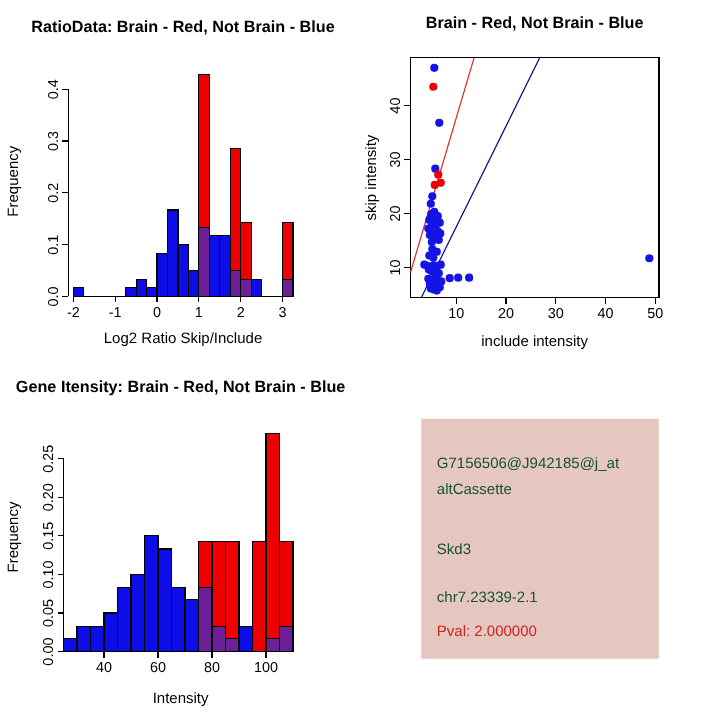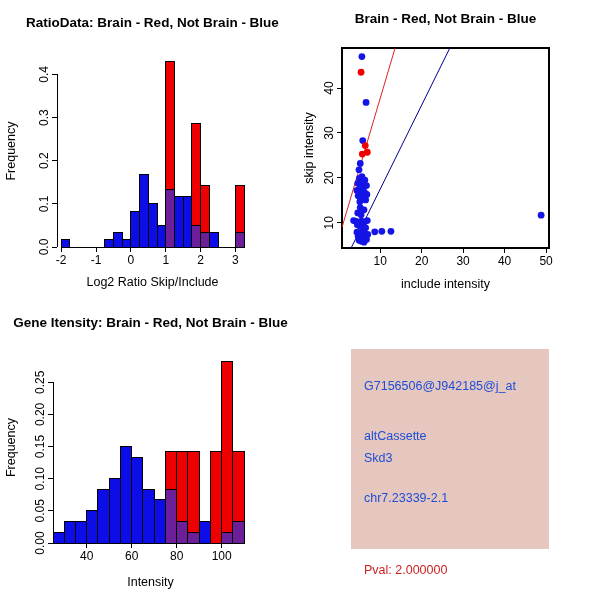--- a/index.html
+++ b/index.html
@@ -5,21 +5,21 @@
   html,body{margin:0;padding:0;background:#fff;}
   #canvas{position:relative;width:600px;height:600px;background:#ffffff;overflow:hidden;
           font-family:"Liberation Sans",sans-serif;}
   .panel{position:absolute;width:300px;height:300px;}
   #panel-tl{left:0;top:0;}
   #panel-tr{left:300px;top:0;}
   #panel-bl{left:0;top:300px;}
   #panel-br{left:300px;top:300px;}
   svg{display:block;}
   .infobox{position:absolute;left:51px;top:49px;width:198px;height:200px;}
-  .iline{position:absolute;left:13px;font-size:12.5px;color:#1d4ed8;white-space:nowrap;}
+  .iline{position:absolute;left:13px;font-size:12.5px;color:#14532d;white-space:nowrap;}
   .iline.pval{}
 </style>
 </head>
 <body>
 
 <div id="canvas">
 
   <div class="panel" id="panel-tl">
     <svg id="chart0" width="300" height="300" viewBox="0 0 300 300">
         <g stroke="#000" stroke-width="1" shape-rendering="crispEdges">
@@ -220,20 +220,20 @@
         <text x="44" y="82.2255892255892" fill="#000" font-family="&quot;Liberation Sans&quot;,sans-serif" font-size="12" text-anchor="middle" transform="rotate(-90 44 82.2255892255892)">0.25</text>
         <text x="150.5" y="27" fill="#000" font-family="&quot;Liberation Sans&quot;,sans-serif" font-size="13.5" text-anchor="middle" font-weight="bold">Gene Itensity: Brain - Red, Not Brain - Blue</text>
         <text x="150.5" y="286" fill="#000" font-family="&quot;Liberation Sans&quot;,sans-serif" font-size="12.5" text-anchor="middle">Intensity</text>
         <text x="15" y="147.5" fill="#000" font-family="&quot;Liberation Sans&quot;,sans-serif" font-size="12.5" text-anchor="middle" transform="rotate(-90 15 147.5)">Frequency</text>
       </svg>
   </div>
 
   <div class="panel" id="panel-br">
     <div class="infobox" id="infobox" style="background: rgb(230, 199, 191);">
       <div class="iline" style="top:30px">G7156506@J942185@j_at</div>
-      <div class="iline" style="top:80px">altCassette</div>
+      <div class="iline" style="top:52px">altCassette</div>
       <div class="iline" style="top:102px">Skd3</div>
       <div class="iline" style="top:142px">chr7.23339-2.1</div>
-      <div class="iline pval" style="top: 170px; color: rgb(204, 34, 34); margin-top: 44px;" id="pval-line">Pval: 2.000000</div>
+      <div class="iline pval" style="top: 170px; color: rgb(204, 34, 34);" id="pval-line">Pval: 2.000000</div>
     </div>
   </div>
 
 </div>
 
 </body></html>

